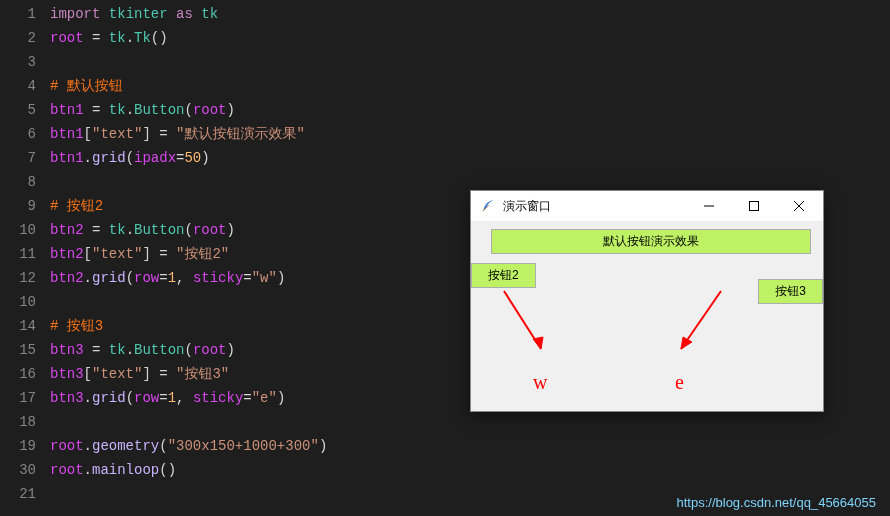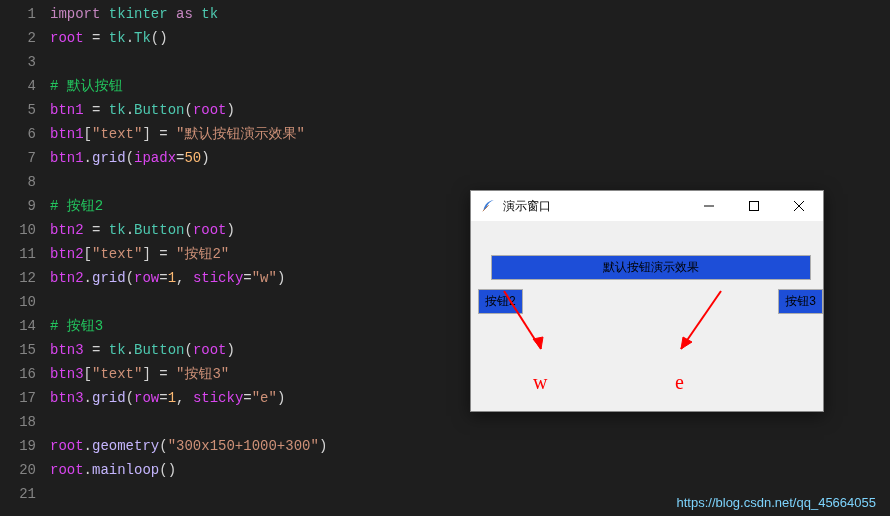--- a/index.html
+++ b/index.html
@@ -31,21 +31,21 @@
   flex: 1;
 }
 .line { height: 24px; line-height: 24px; white-space: pre; }
 .kw { color: #c586c0; }
 .mod { color: #4ec9b0; }
 .fn { color: #c4b5fd; }
 .fnc { color: #4ec9b0; }
 .var { color: #d946ef; }
 .str { color: #ce9178; }
 .num { color: #fdba74; }
-.cmt { color: #22c55e; }
+.cmt { color: #f97316; }
 .op { color: #d4d4d4; }
 .pn { color: #d4d4d4; }
 
 
 .win {
   position: absolute;
   left: 470px;
   top: 190px;
   width: 354px;
   background: #f0f0f0;
@@ -71,33 +71,32 @@
   display: flex; align-items: center; justify-content: center;
   font-size: 12px;
 }
 .client {
   position: relative;
   height: 190px;
   background: #f0f0f0;
 }
 .tkbtn {
   position: absolute;
-  background: #1d4ed8;
+  background: #bef264;
   border: 1px solid #adadad;
   font-size: 12px;
-  padding: 3px 6px;
+  padding: 3px 16px;
   text-align: center;
-  margin-top: 26px;
 }
 .btn-wide {
   left: 20px; top: 8px;
   width: 320px;
 }
-.btn-w { left: 7px; top: 42px; }
-.btn-e { right: 0; top: 42px; }
+.btn-w { left: 0; top: 42px; }
+.btn-e { right: 0; top: 58px; }
 
 .arrow {
   position: absolute;
   stroke: #ff0000;
   fill: #ff0000;
 }
 .annot {
   position: absolute;
   color: #ff0000;
   font-family: 'Times New Roman', serif;
@@ -129,21 +128,21 @@
       <div>10</div>
       <div>11</div>
       <div>12</div>
       <div>10</div>
       <div>14</div>
       <div>15</div>
       <div>16</div>
       <div>17</div>
       <div>18</div>
       <div>19</div>
-      <div>20</div>
+      <div>30</div>
       <div>21</div>
     </div>
   <div class="code" id="code">
       <div class="line"><span class="kw">import</span><span class="op"> </span><span class="mod">tkinter</span><span class="op"> </span><span class="kw">as</span><span class="op"> </span><span class="mod">tk</span></div>
       <div class="line"><span class="var">root</span><span class="op"> = </span><span class="mod">tk</span><span class="pn">.</span><span class="fnc">Tk</span><span class="pn">()</span></div>
       <div class="line"></div>
       <div class="line"><span class="cmt"># 默认按钮</span></div>
       <div class="line"><span class="var">btn1</span><span class="op"> = </span><span class="mod">tk</span><span class="pn">.</span><span class="fnc">Button</span><span class="pn">(</span><span class="var">root</span><span class="pn">)</span></div>
       <div class="line"><span class="var">btn1</span><span class="pn">[</span><span class="str">"text"</span><span class="pn">]</span><span class="op"> = </span><span class="str">"默认按钮演示效果"</span></div>
       <div class="line"><span class="var">btn1</span><span class="pn">.</span><span class="fn">grid</span><span class="pn">(</span><span class="var">ipadx</span><span class="op">=</span><span class="num">50</span><span class="pn">)</span></div>

